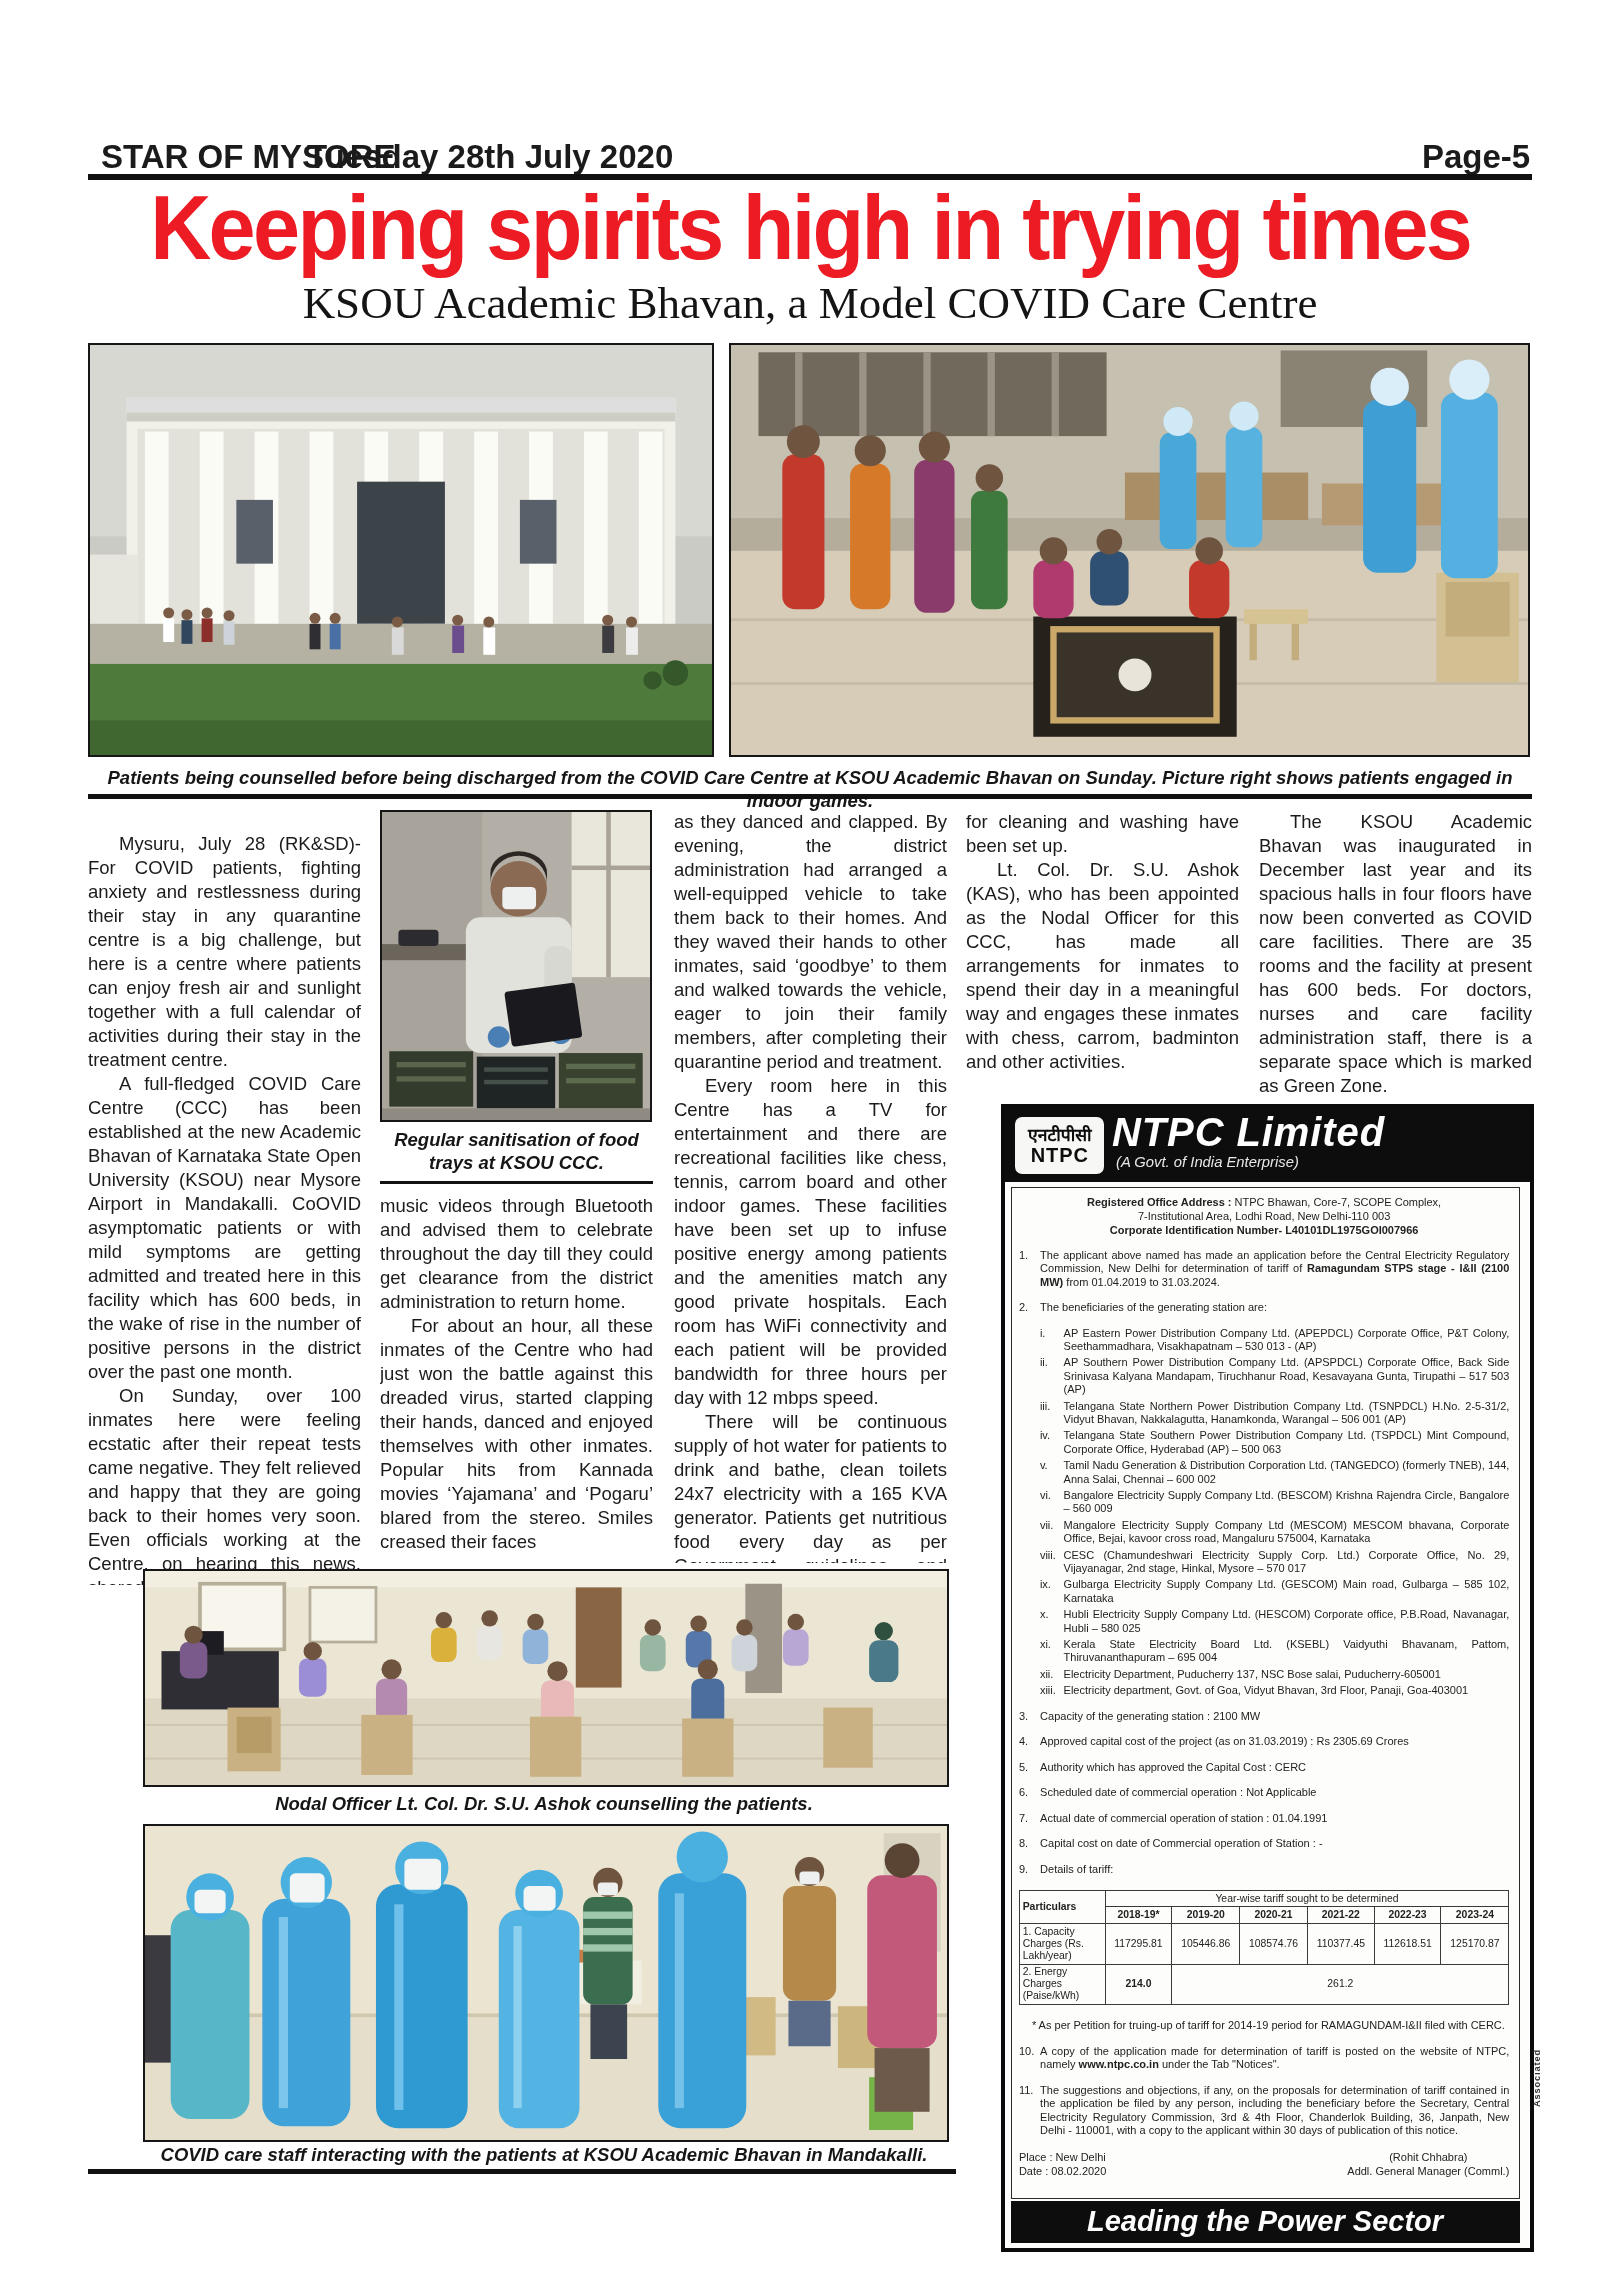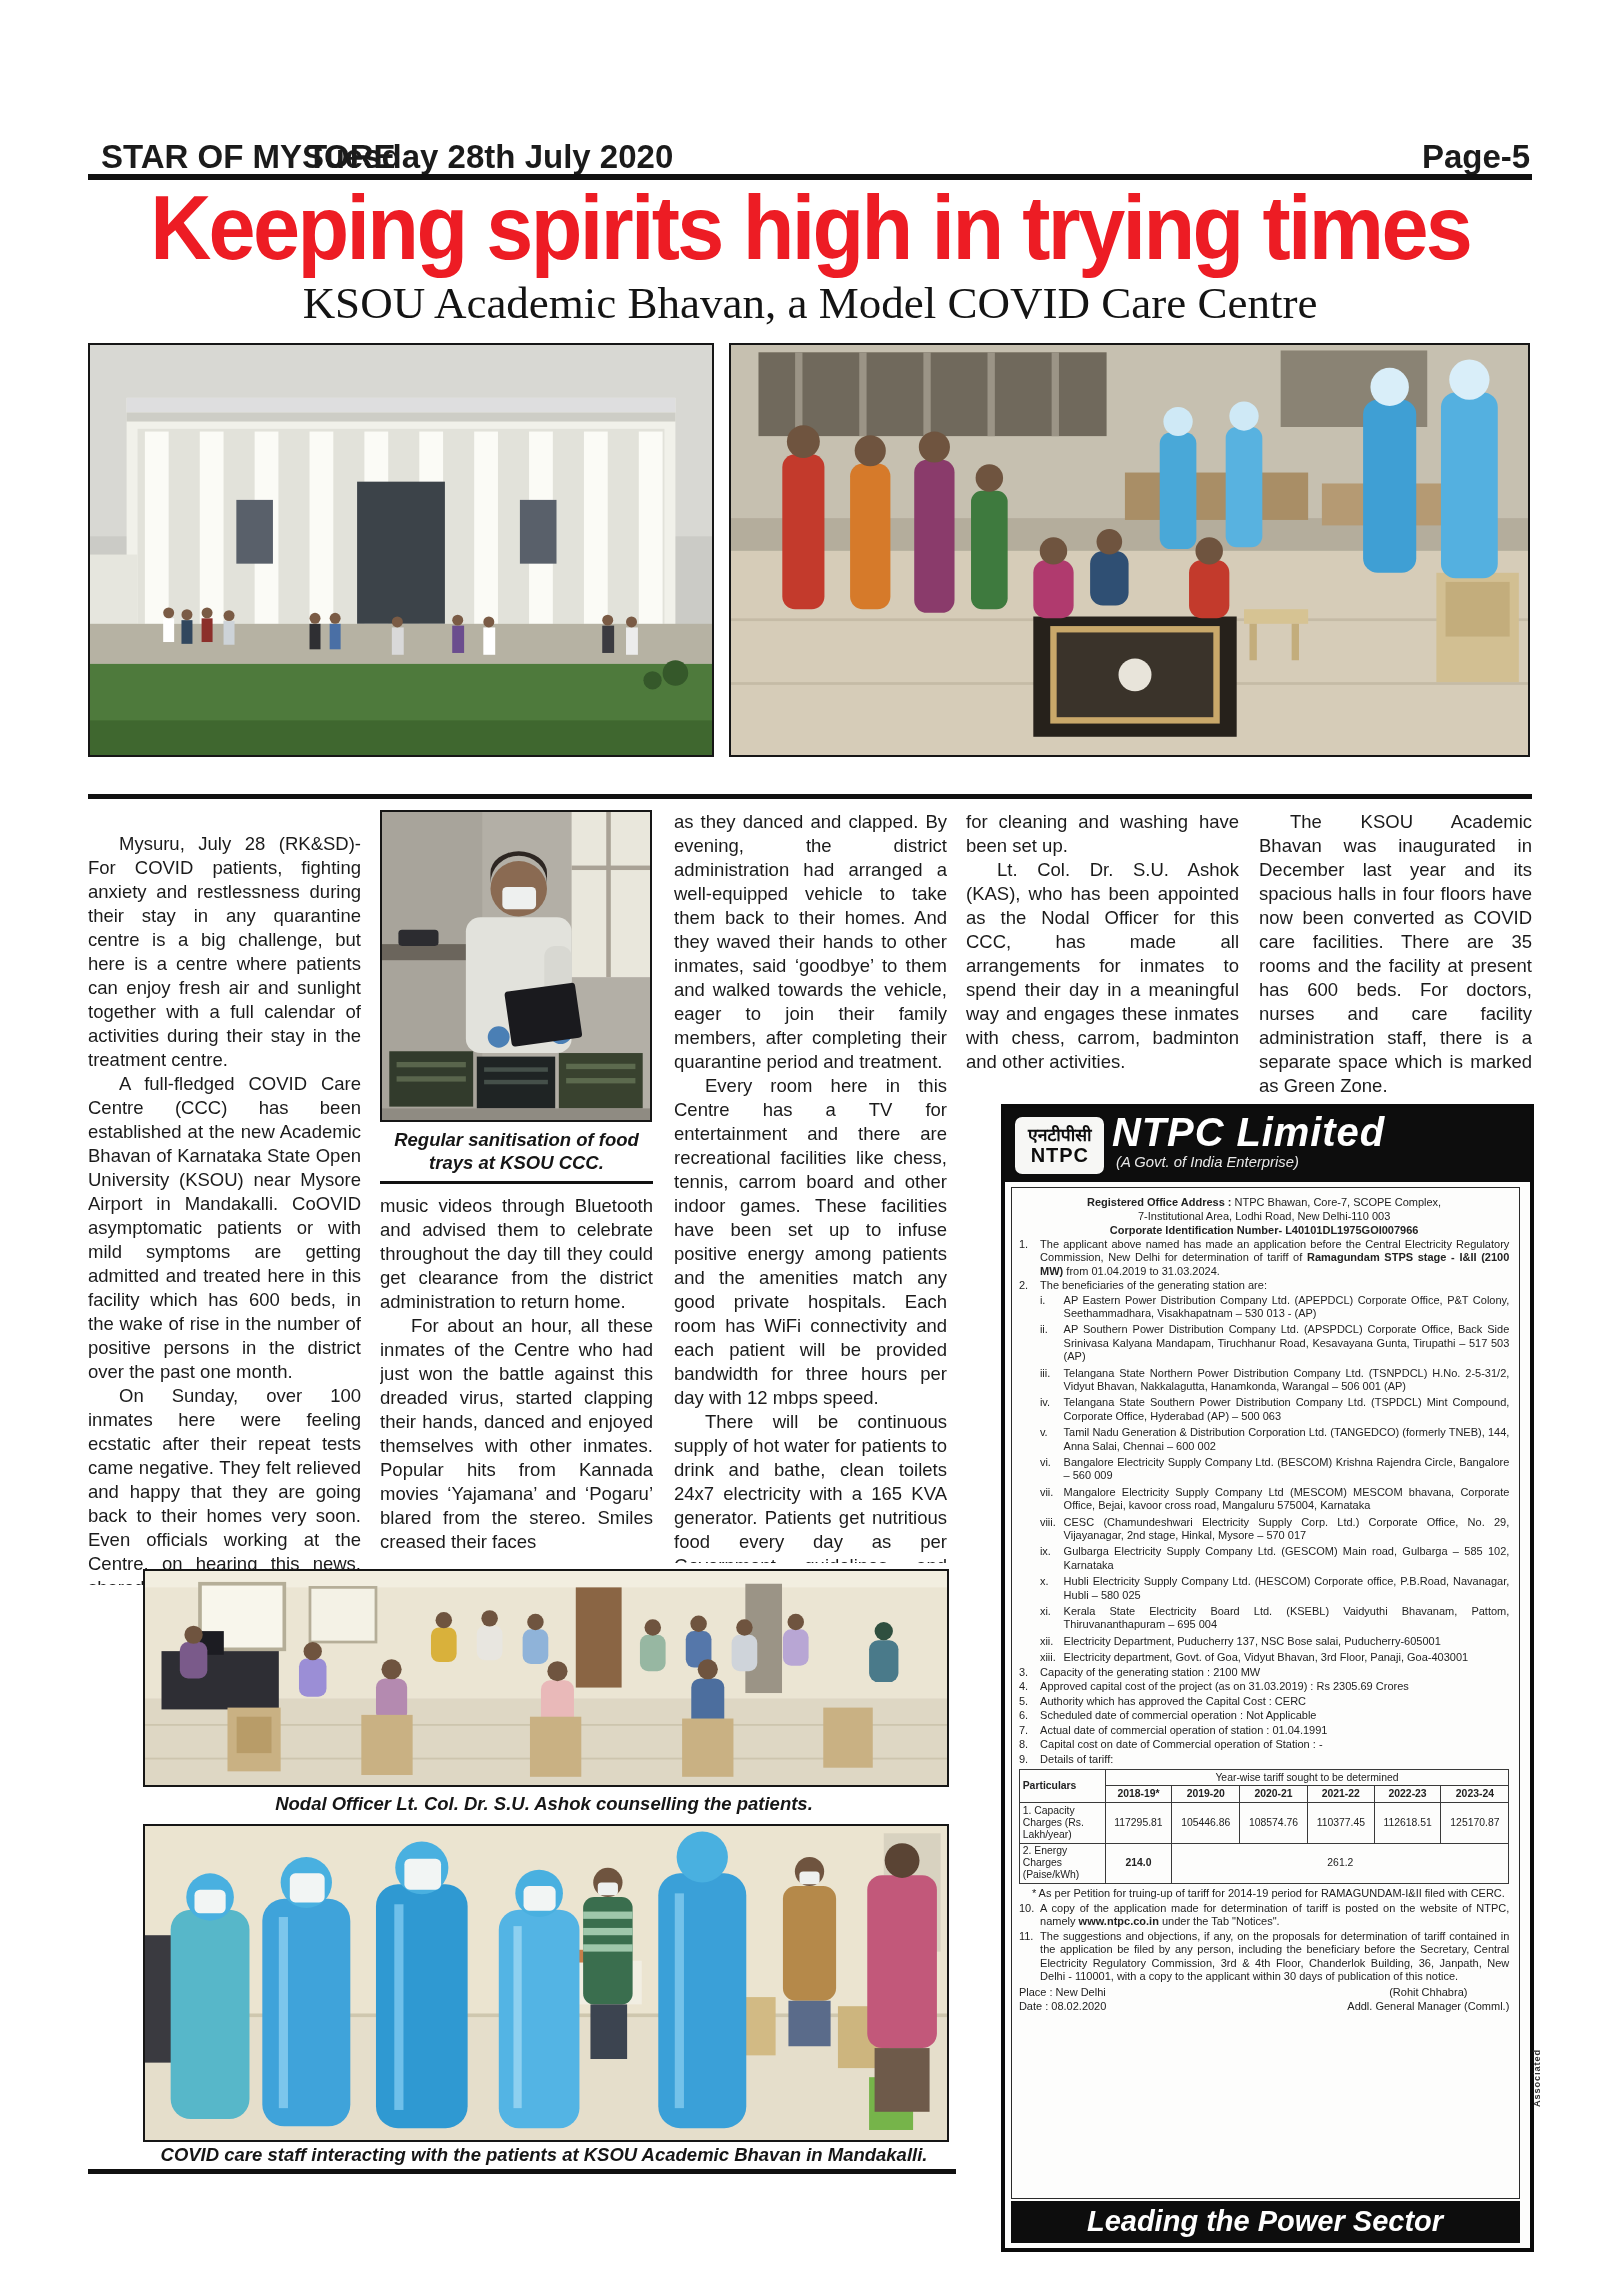--- a/index.html
+++ b/index.html
@@ -31,21 +31,21 @@
   .ad-head{position:absolute;left:0;top:0;width:100%;height:74px;background:#0d0d0d;color:#fff;}
   .ad-logo{position:absolute;left:8.3px;top:7.4px;width:89px;height:57px;background:#f7f7f5;border-radius:9.2px;
     border:2.8px solid #0d0d0d;box-shadow:0 0 0 1.8px #f7f7f5 inset;display:flex;flex-direction:column;
     align-items:center;justify-content:center;color:#0d0d0d;font-weight:bold;line-height:1.02;}
   .ad-logo .hi{font-size:17.5px;}
   .ad-logo .en{font-size:20px;letter-spacing:0.9px;}
   .ad-title{position:absolute;left:107px;top:1.8px;font-size:40px;font-weight:bold;font-style:italic;letter-spacing:0.9px;}
   .ad-sub{position:absolute;left:111px;top:46px;font-size:14.8px;font-style:italic;color:#e8e8e8;}
   .ad-body{position:absolute;left:5.5px;top:79px;width:509px;height:1012px;border:1.8px solid #2a2a2a;
     padding:6.5px 9.2px 3.7px 7.4px;box-sizing:border-box;font-size:11px;line-height:13.5px;color:#222;
-    display:flex;flex-direction:column;gap:1px;overflow:hidden;}
+    display:flex;flex-direction:column;gap:12px;overflow:hidden;}
   .ad-reg{text-align:center;line-height:14px;}
   .item{display:flex;gap:4.6px;}
   .item .n{width:16.6px;flex:0 0 16.6px;text-align:left;}
   .item .t{flex:1;text-align:justify;}
   .bens{display:flex;flex-direction:column;gap:2.8px;margin-left:21px;}
   .ben{display:flex;gap:3.7px;}
   .ben .n{width:20px;flex:0 0 20px;}
   .ben .t{flex:1;text-align:justify;}
   table.tariff{border-collapse:collapse;width:100%;font-size:10.4px;line-height:12px;margin:1.8px 0;}
   table.tariff th,table.tariff td{border:1.4px solid #3a3a3a;padding:1.8px 0.9px;text-align:center;}
@@ -177,20 +177,21 @@
         <rect x="330" y="236" width="44" height="64" rx="14" fill="#b03a6e"></rect>
           <circle cx="352" cy="226" r="15" fill="#6f543f"></circle>
         <rect x="392" y="226" width="42" height="60" rx="14" fill="#2f4f73"></rect>
           <circle cx="413" cy="216" r="14" fill="#6f543f"></circle>
         <rect x="500" y="236" width="44" height="64" rx="14" fill="#c33a2c"></rect>
           <circle cx="522" cy="226" r="15" fill="#6f543f"></circle>
       </g>
     </svg>
   </figure>
 
+  <div class="abs cap" style="left:88px;top:766px;width:1444px;">Patients being counselled before being discharged from the COVID Care Centre at KSOU Academic Bhavan on Sunday. Picture right shows patients engaged in indoor games.</div>
   <div class="abs rule" style="left:88px;top:794px;width:1444px;height:4.6px;"></div>
 
   <div class="abs col" style="left:88px;top:810px;width:273px;height:753px;margin-top:22px;">
     <p class="ind">Mysuru, July 28 (RK&amp;SD)- For COVID patients, fighting anxiety and restlessness during their stay in any quarantine centre is a big challenge, but here is a centre where patients can enjoy fresh air and sunlight together with a full calendar of activities during their stay in the treatment centre.</p>
     <p class="ind">A full-fledged COVID Care Centre (CCC) has been established at the new Academic Bhavan of Karnataka State Open University (KSOU) near Mysore Airport in Mandakalli. CoOVID asymptomatic patients or with mild symptoms are getting admitted and treated here in this facility which has 600 beds, in the wake of rise in the number of positive persons in the district over the past one month.</p>
     <p class="ind">On Sunday, over 100 inmates here were feeling ecstatic after their repeat tests came negative. They felt relieved and happy that they are going back to their homes very soon. Even officials working at the Centre, on hearing this news, shared some</p>
   </div>
 
   <figure class="abs photo" style="left:380px;top:810px;width:268px;height:308px;margin:0;">
     <svg viewBox="0 0 294 345" preserveAspectRatio="none">

